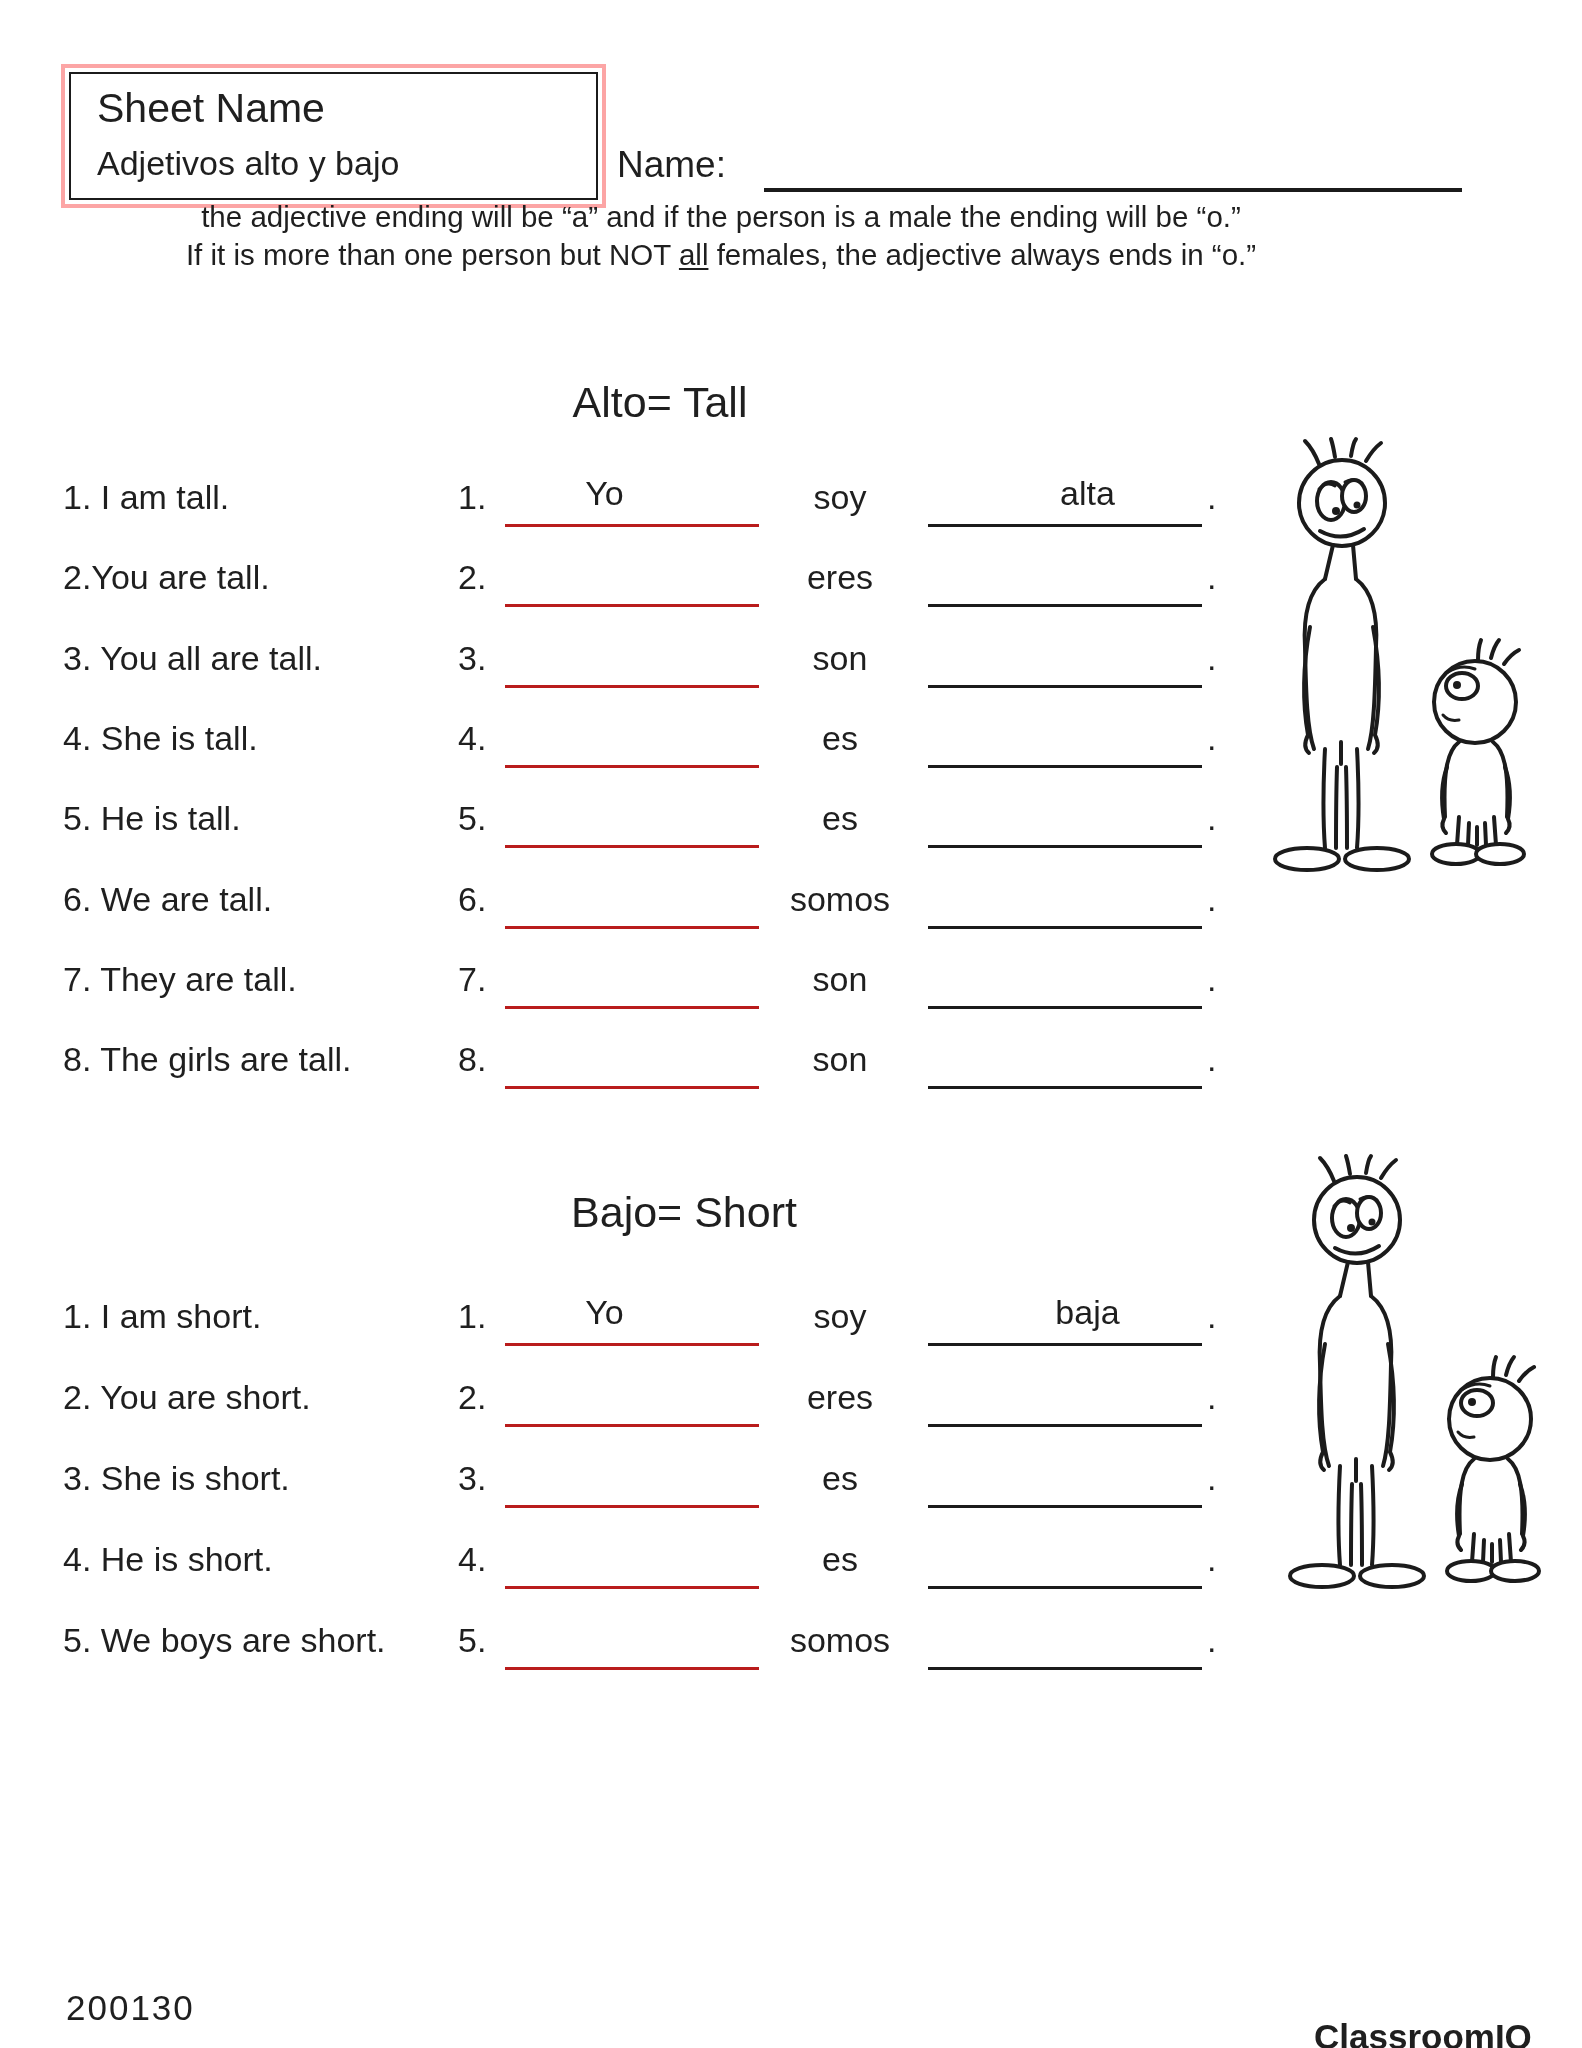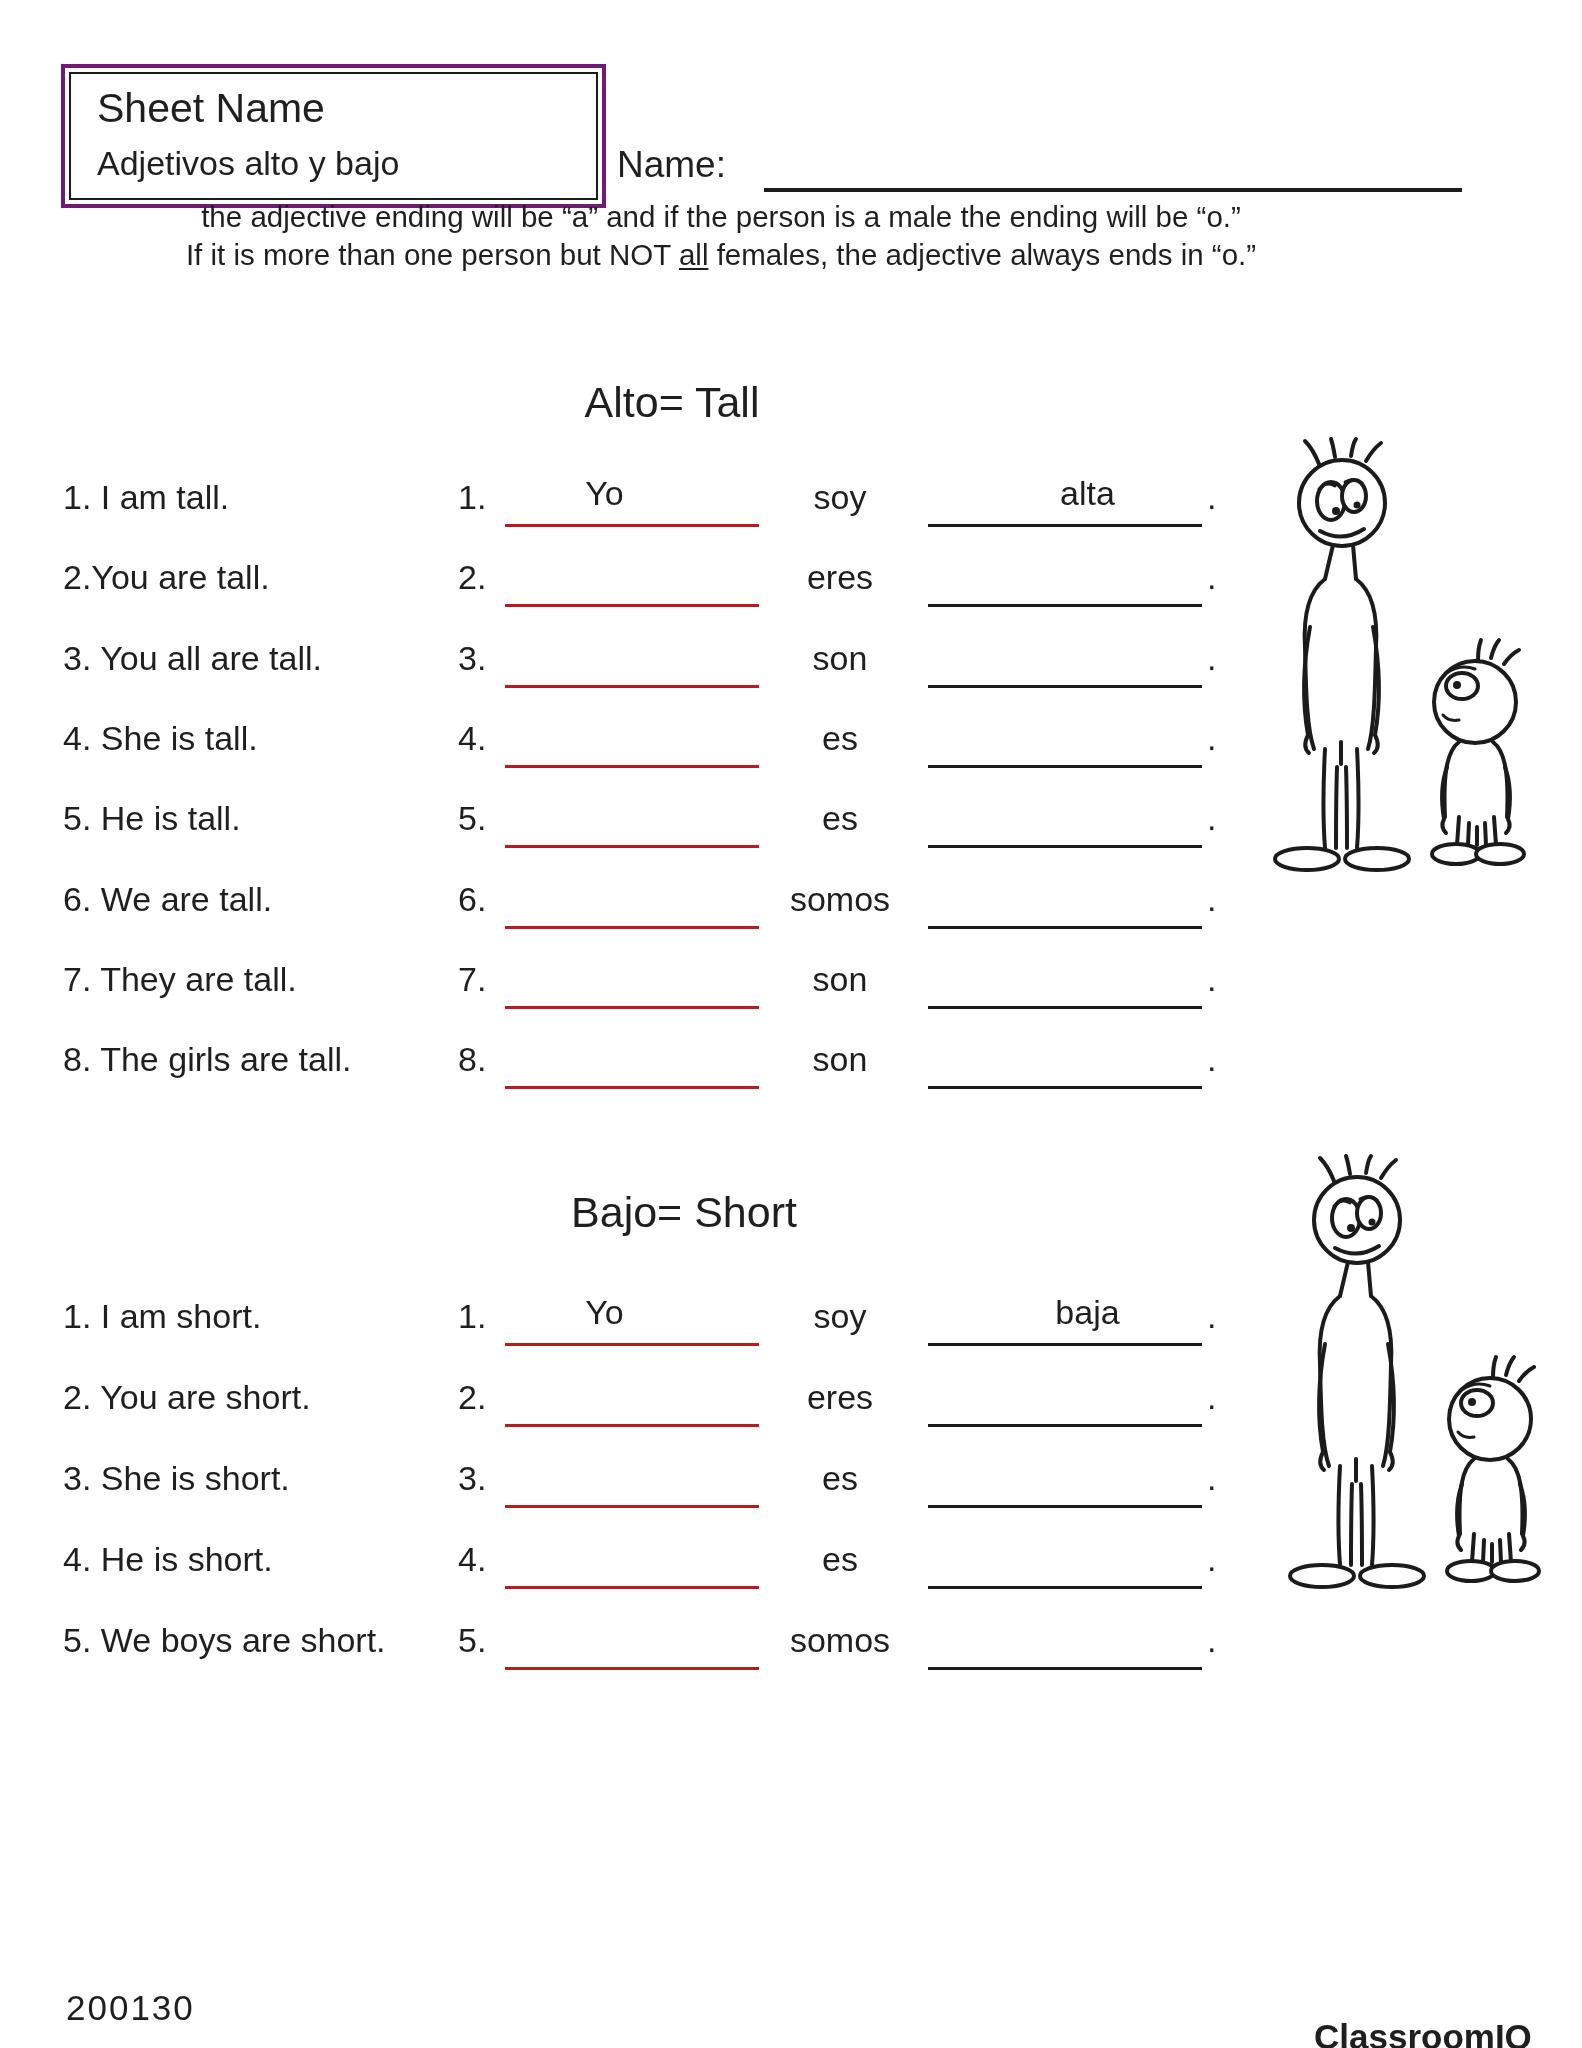--- a/index.html
+++ b/index.html
@@ -10,21 +10,21 @@
     background:#ffffff;
     margin:0 auto;
     font-family:"Liberation Sans", sans-serif;
     color:#1f1f1f;
     overflow:hidden;
   }
   
   .title-box {
     position:absolute; left:61px; top:64px;
     width:529px; height:128px;
-    border:4px solid #701a75;
+    border:4px solid #fca5a5;
     padding:4px;
     box-sizing:content-box;
   }
   .title-box-inner {
     width:100%; height:100%;
     border:2px solid #1b1b1b;
     box-sizing:border-box;
     padding-left:26px;
   }
   .sheet-label { font-size:41px; margin-top:12px; line-height:1.1; }
@@ -34,21 +34,21 @@
   .name-line  { position:absolute; left:764px; top:142px; width:698px; height:46px;
                 border-bottom:4px solid #1b1b1b; }
 
   .instructions {
     position:absolute; left:76px; top:198px; width:1290px;
     font-size:29.5px; line-height:38px; text-align:center;
   }
   .underlined { text-decoration:underline; text-decoration-thickness:2px; text-underline-offset:3px; }
 
   .section-title { position:absolute; font-size:43px; text-align:center; width:1320px; }
-  .section-title.alto { left:12px; top:378px; }
+  .section-title.alto { left:0; top:378px; }
   .section-title.bajo { left:24px; top:1188px; }
 
   .row { position:absolute; left:0; width:1582px; height:52px; font-size:34px; }
   .row .en  { position:absolute; left:63px;  top:0; white-space:nowrap; }
   .row .num { position:absolute; left:458px; top:0; }
   .row .b1  { position:absolute; left:505px; top:-4px; width:254px; height:50px;
               border-bottom:3px solid #b91c1c; text-align:center; text-indent:-55px; }
   .row .vb  { position:absolute; left:755px; top:0; width:170px; text-align:center; }
   .row .b2  { position:absolute; left:928px; top:-4px; width:274px; height:50px;
               border-bottom:3px solid #1b1b1b; text-align:center; text-indent:45px; }

